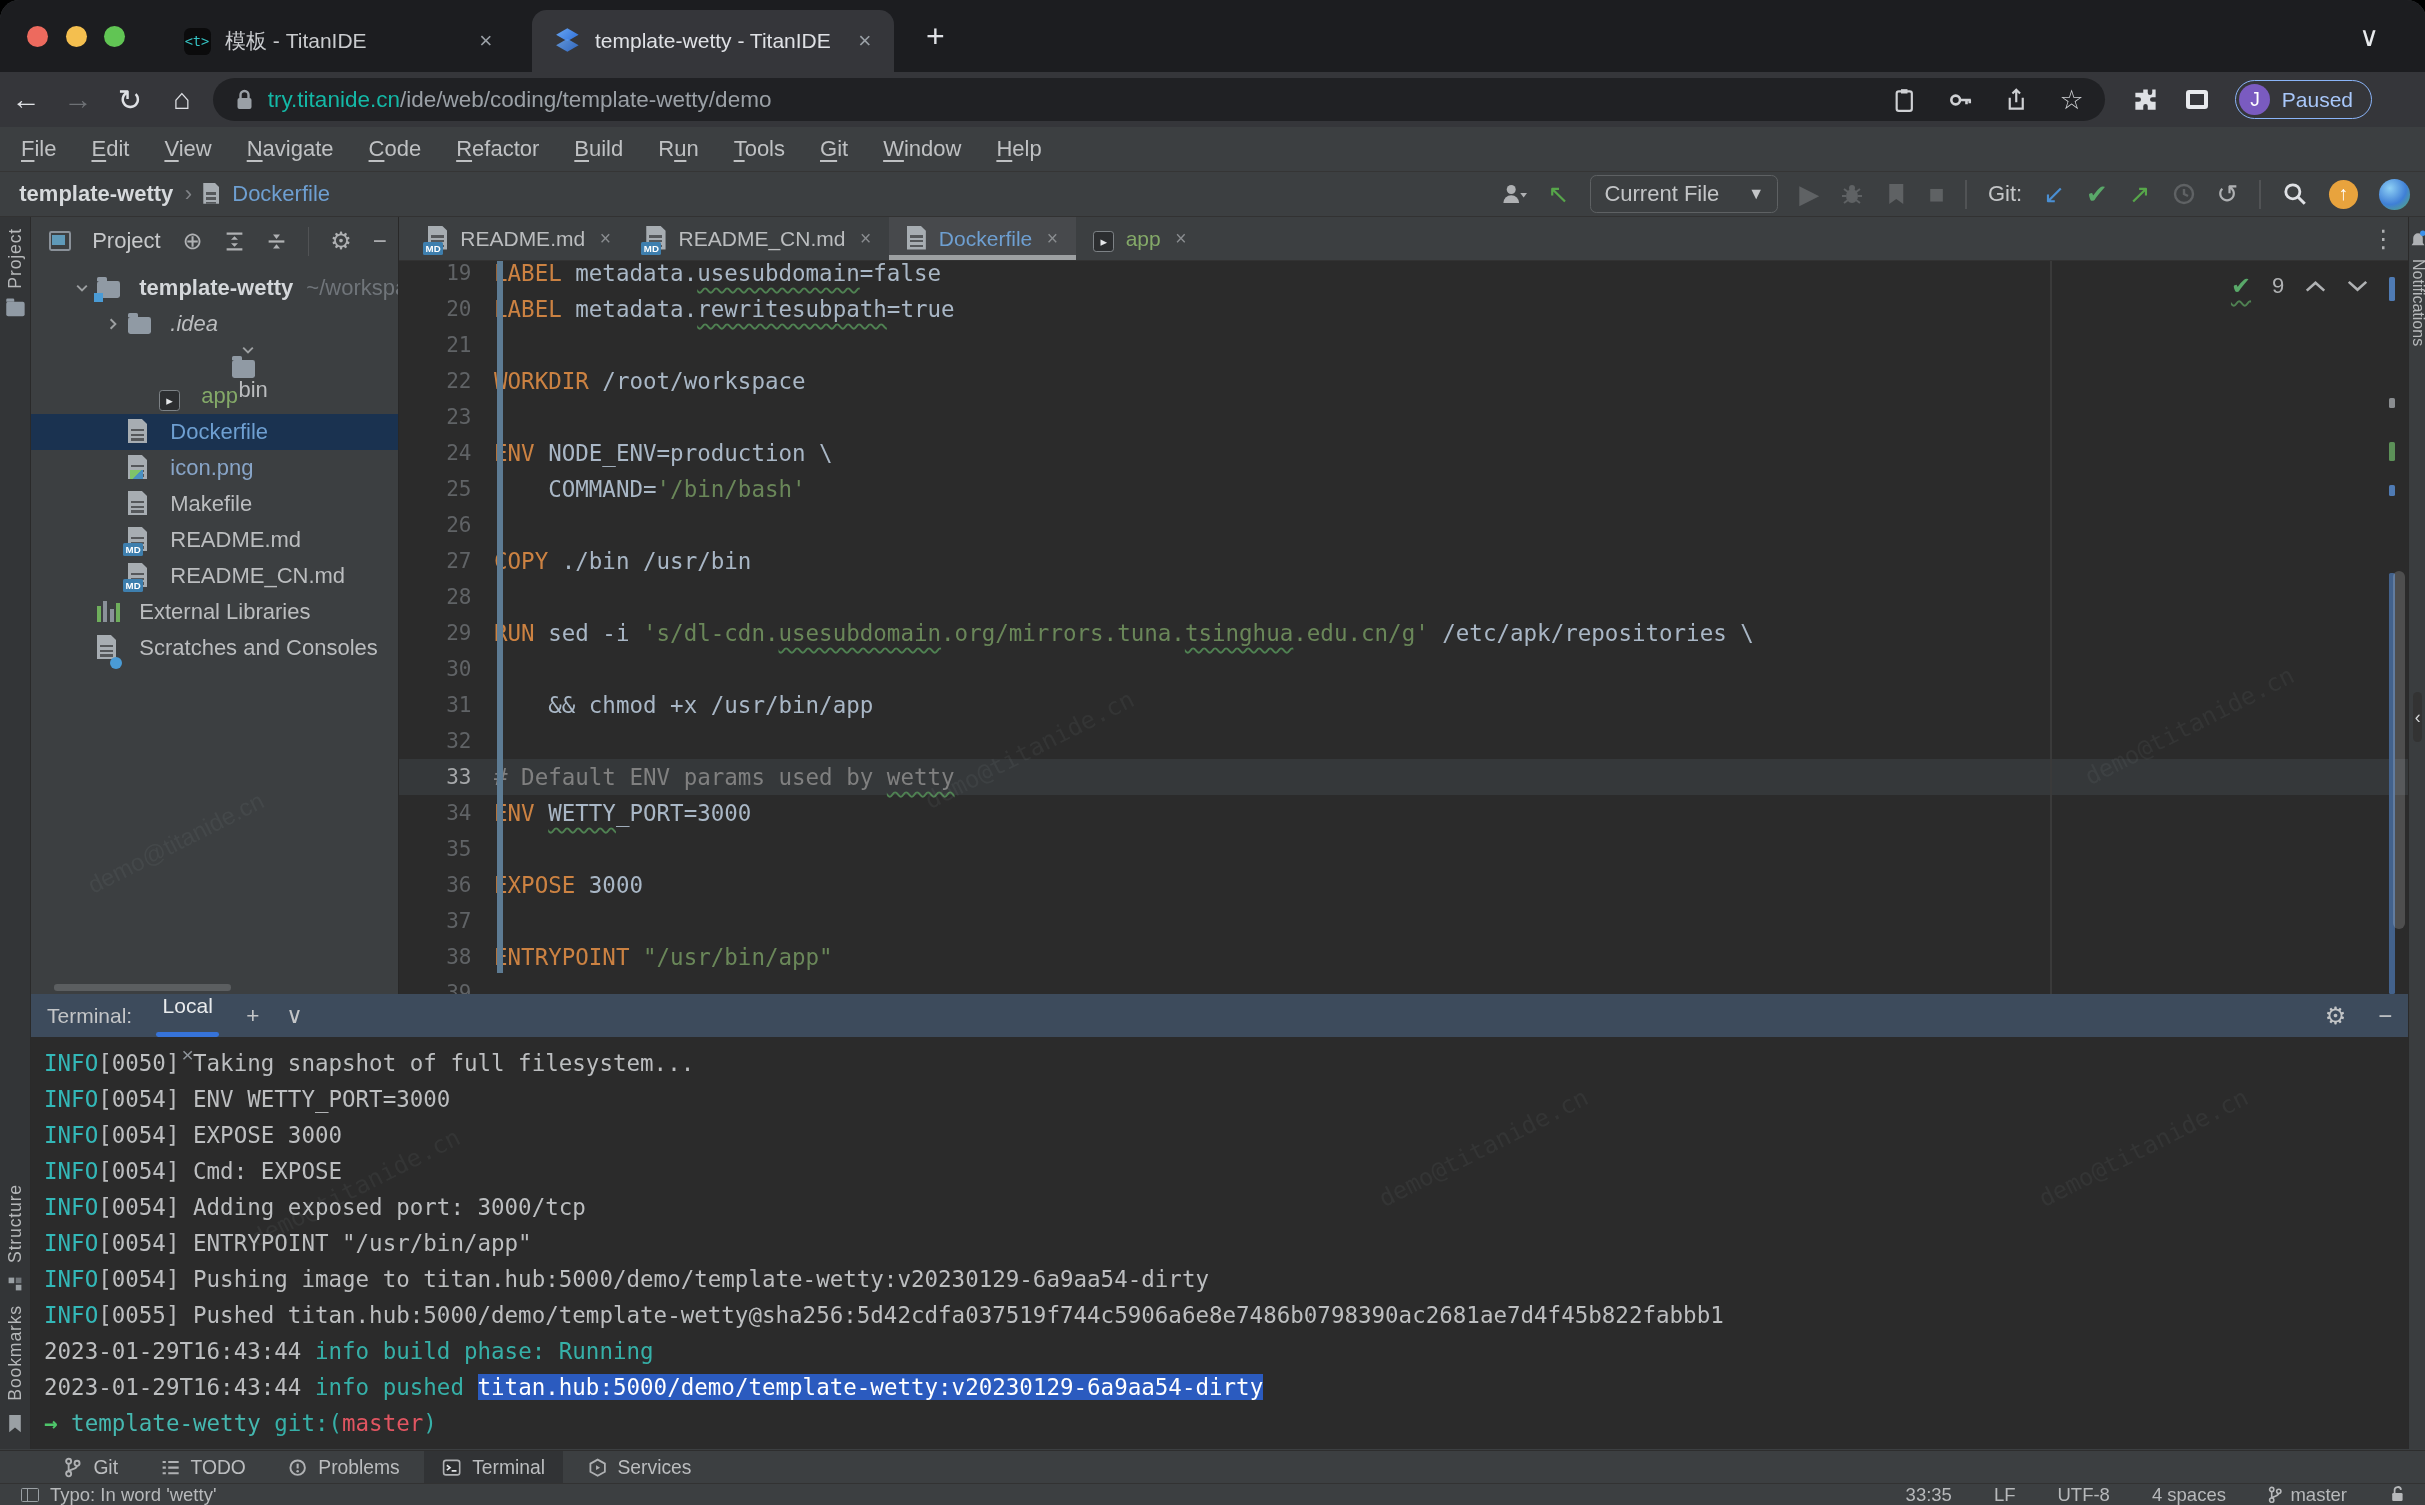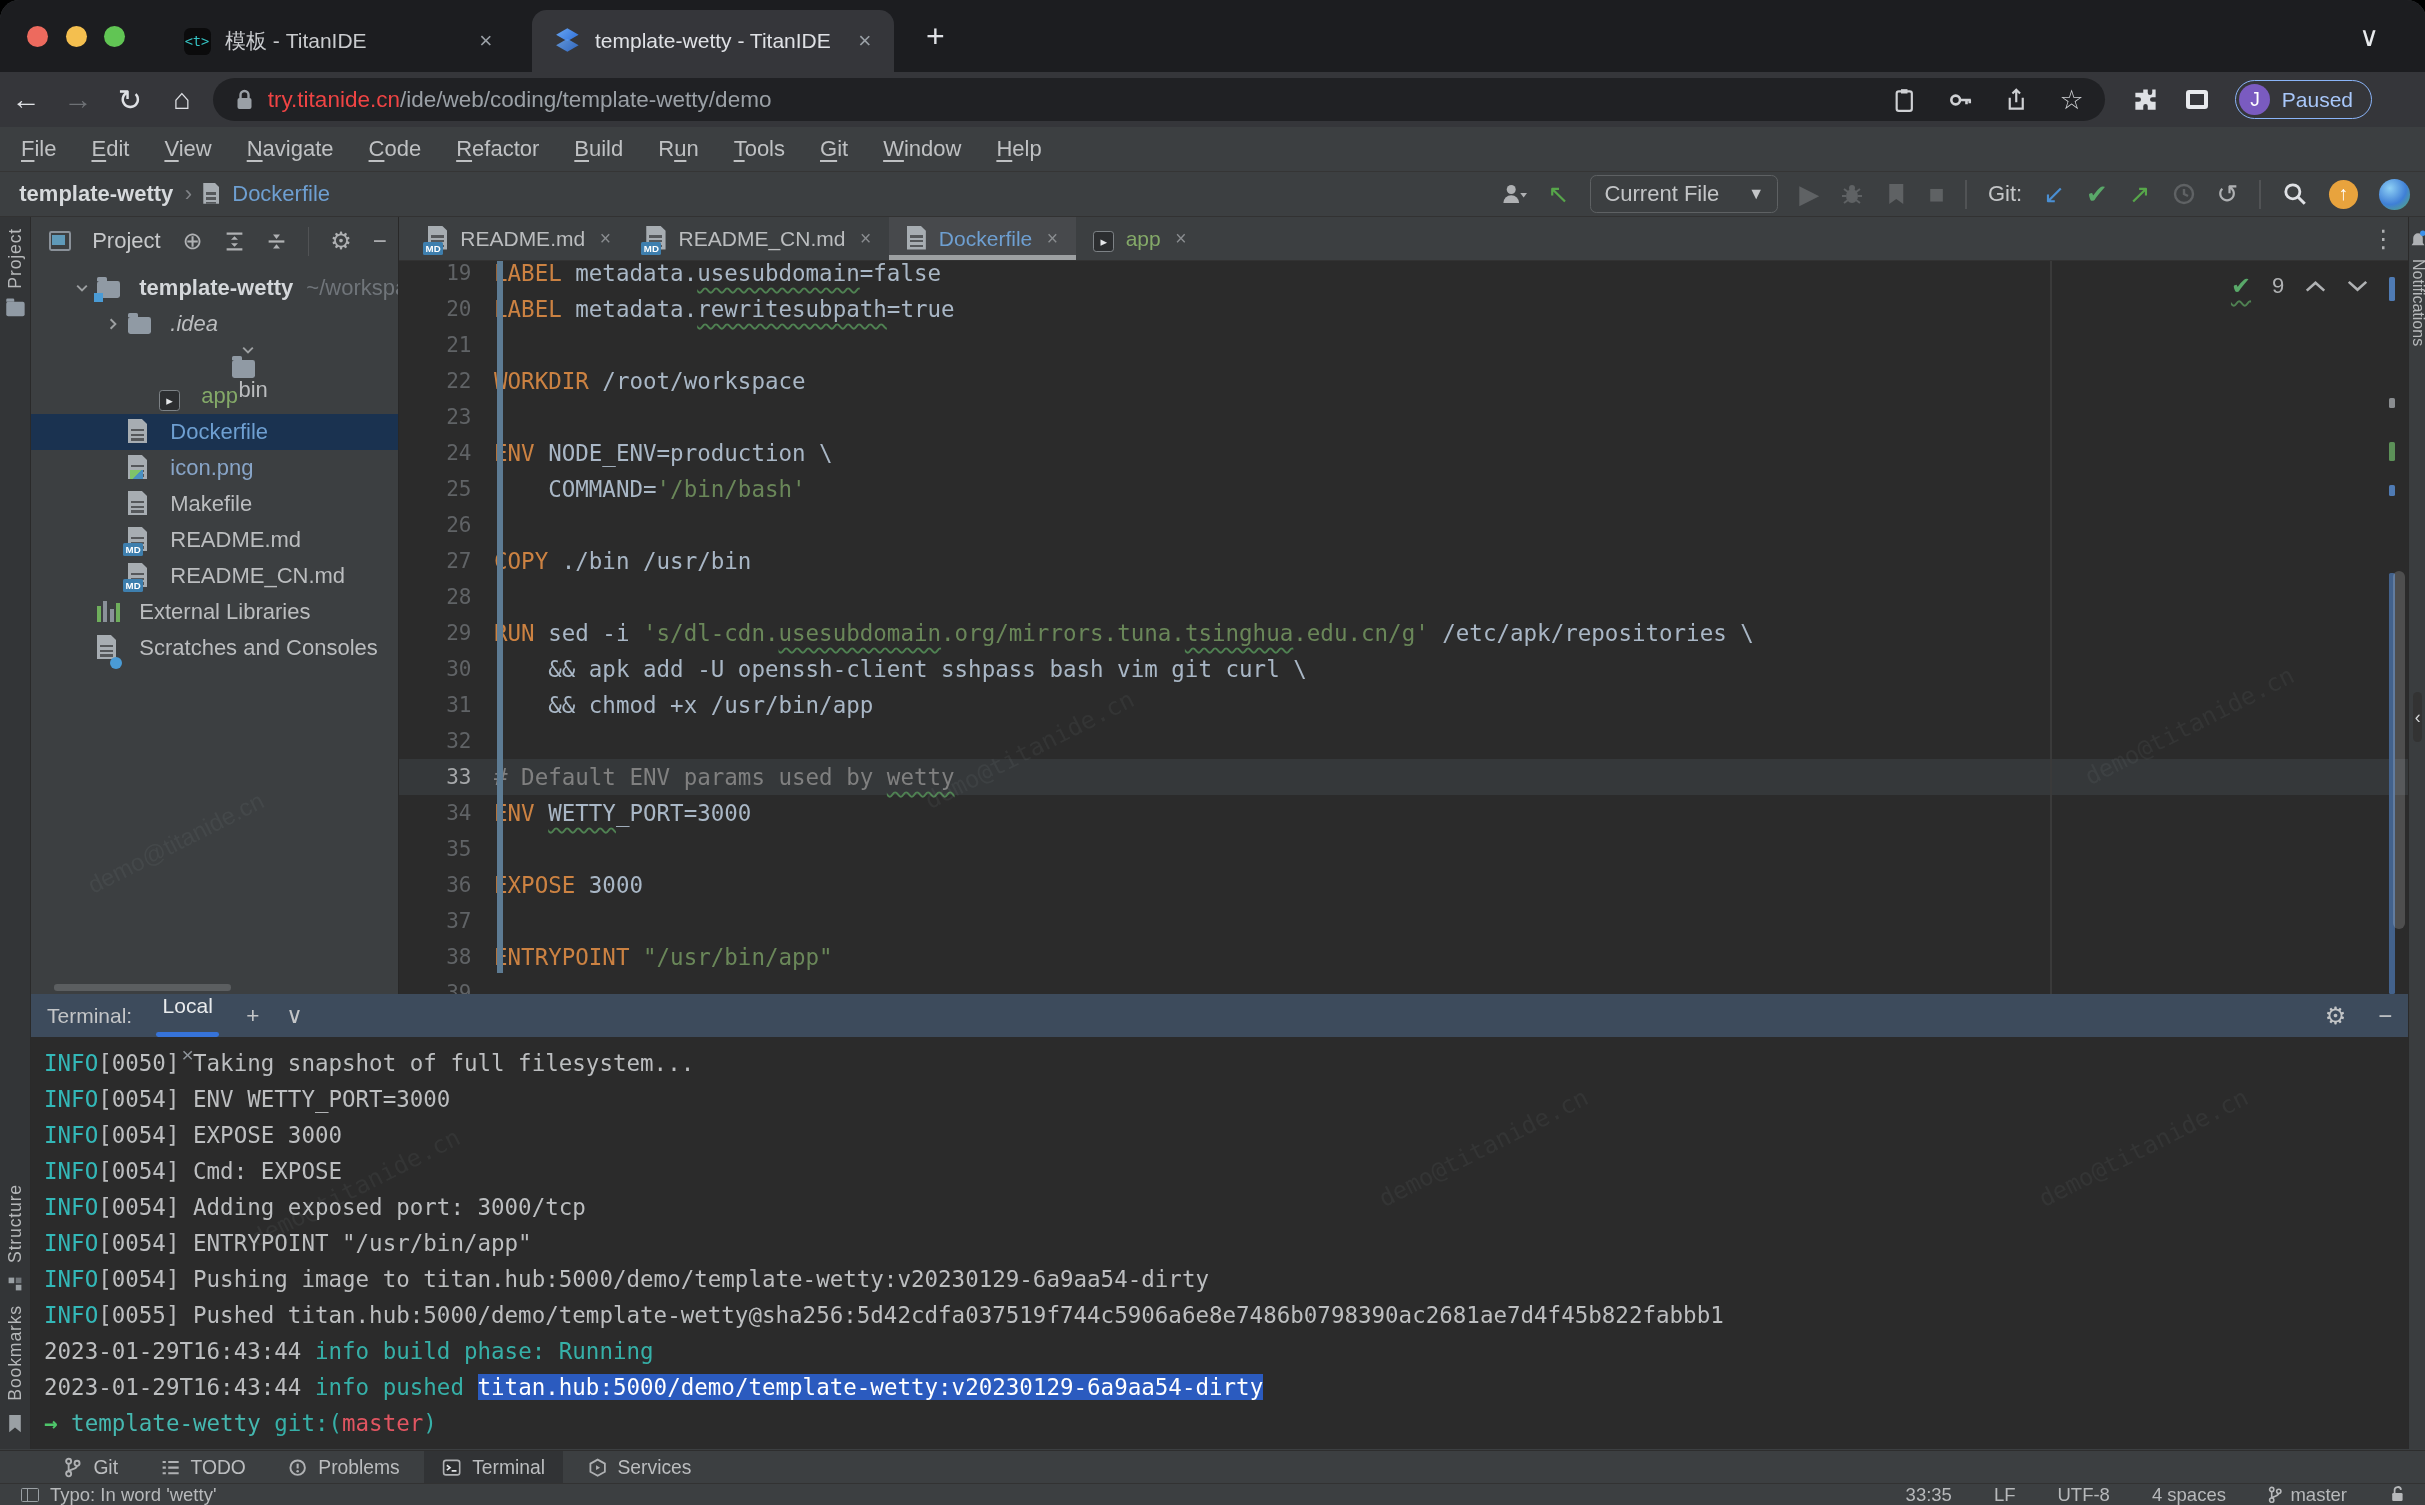--- a/index.html
+++ b/index.html
@@ -24,21 +24,21 @@
                  clip-path:polygon(50% 0,100% 50%,50% 100%,0 50%);}
   .fav-logo span:nth-child(1){top:0;} .fav-logo span:nth-child(2){top:10.5px;opacity:.85;}
   .newtab{position:absolute;left:926px;top:17.7px;font-size:32px;color:#dfe1e5;}
   .tabsearch{position:absolute;right:47px;top:21px;font-size:27px;color:#e8eaed;}
   
   .chrome-url{position:absolute;left:0;top:72px;width:100%;height:55px;background:#35363a;display:flex;align-items:center;}
   .nav-ic{font-size:29px;color:#dfe1e5;width:52px;text-align:center;flex:none;}
   .nav-ic.dim{color:#6e7175;}
   .omnibox{height:43px;flex:none;width:1892px;margin-left:4.8px;background:#202124;border-radius:22.5px;
            display:flex;align-items:center;padding:0 21px;font-size:22.5px;}
-  .omni-host{color:#ef4444;} .omni-path{color:#9aa0a6;}
+  .omni-host{color:#14b8a6;} .omni-path{color:#9aa0a6;}
   .omni-right{margin-left:auto;display:flex;align-items:center;gap:32px;color:#cfd1d4;}
   .ext-row{display:flex;align-items:center;gap:27px;margin-left:27px;}
   .sidebar-ic{width:22.5px;height:19.3px;border:4px solid #e8eaed;border-radius:3.2px;}
   .profile{display:flex;align-items:center;gap:11.3px;border:1.6px solid #8ab4f8;border-radius:805px;
            padding:3.2px 17.7px 3.2px 3.2px;}
   .avatar{width:31px;height:31px;border-radius:50%;background:#7a5bc0;color:#fff;font-size:19.3px;
           display:flex;align-items:center;justify-content:center;}
   .paused{color:#a8c7fa;font-size:21px;}
   .kebab{font-size:24px;color:#dfe1e5;margin:0 21px 0 16px;}
   
@@ -506,21 +506,20 @@
                 <div class="crow">
                   <span class="ln">28</span>
                   <span class="ct"></span>
                 </div>
                 <div class="crow">
                   <span class="ln">29</span>
                   <span class="ct"><span class="c-kw">RUN</span><span class="c-pl"> sed -i </span><span class="c-str">'s/dl-cdn.</span><span class="c-str c-typo">usesubdomain</span><span class="c-str">.org/mirrors.tuna.</span><span class="c-str c-typo">tsinghua</span><span class="c-str">.edu.cn/g'</span><span class="c-pl"> /etc/apk/repositories \</span></span>
                 </div>
                 <div class="crow">
                   <span class="ln">30</span>
-                  <span class="ct"><span class="c-pl">    &amp;&amp; apk add -U openssh-client sshpass bash vim git curl \</span></span>
                 </div>
                 <div class="crow">
                   <span class="ln">31</span>
                   <span class="ct"><span class="c-pl">    &amp;&amp; chmod +x /usr/bin/app</span></span>
                 </div>
                 <div class="crow">
                   <span class="ln">32</span>
                   <span class="ct"></span>
                 </div>
                 <div class="crow cur">

